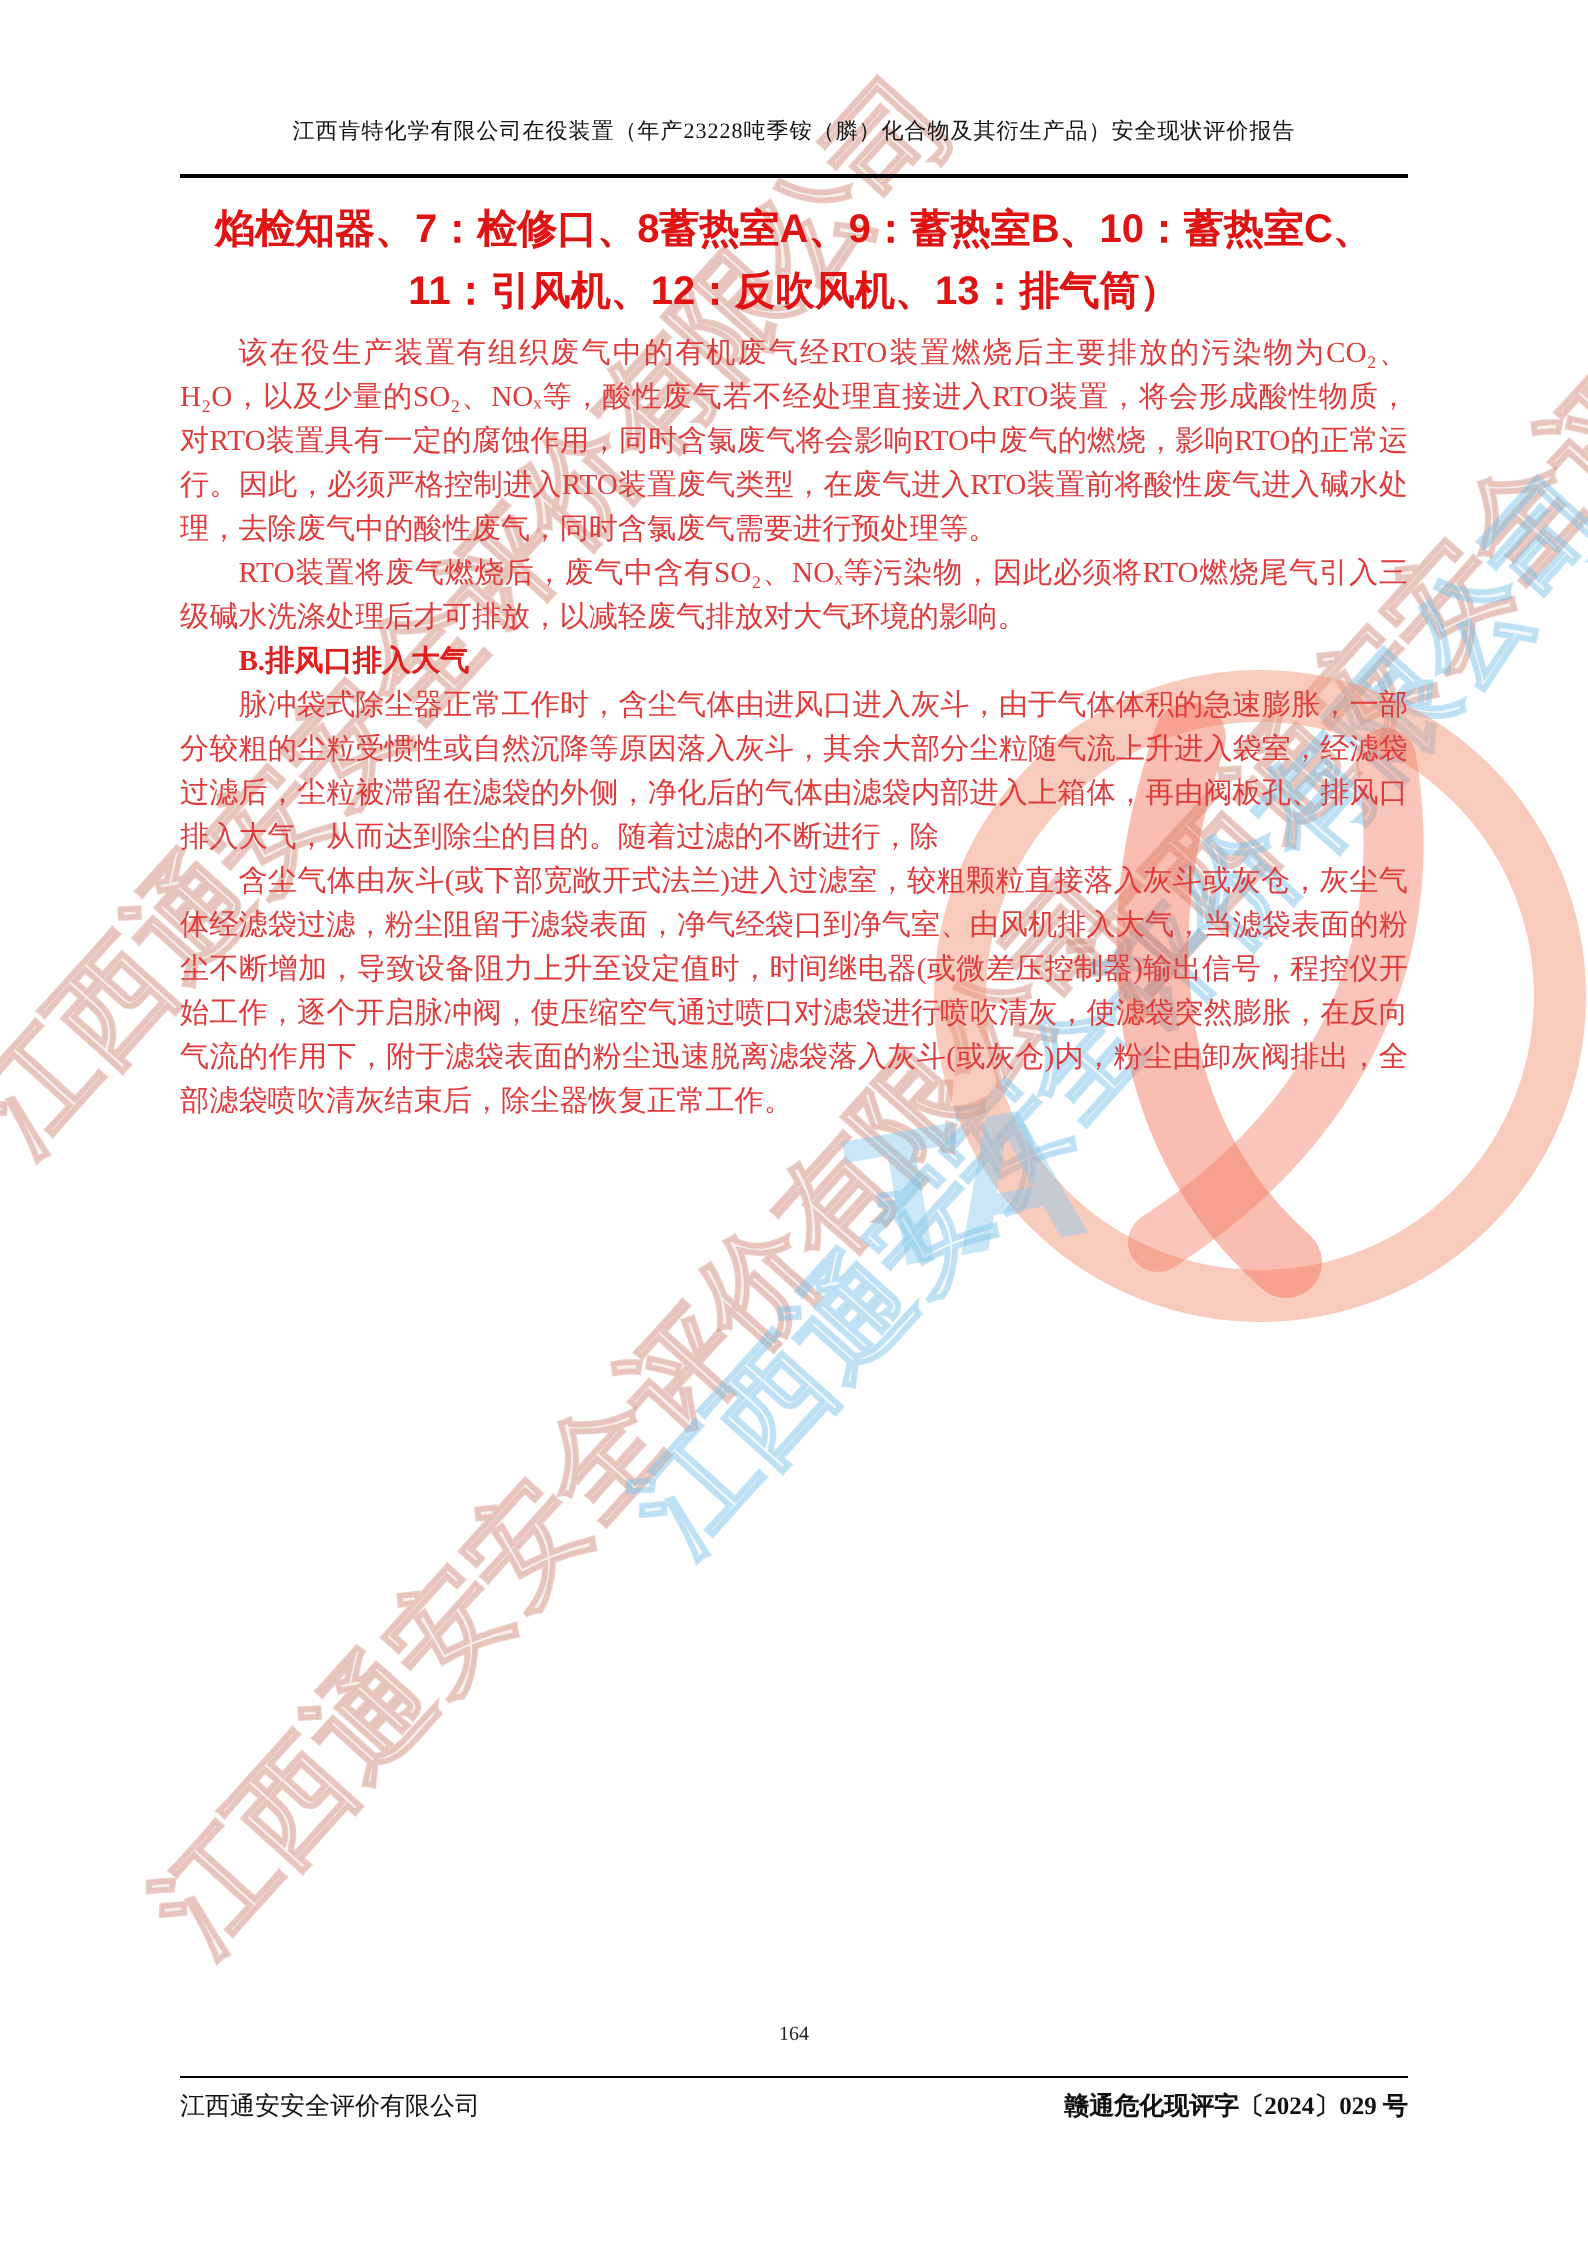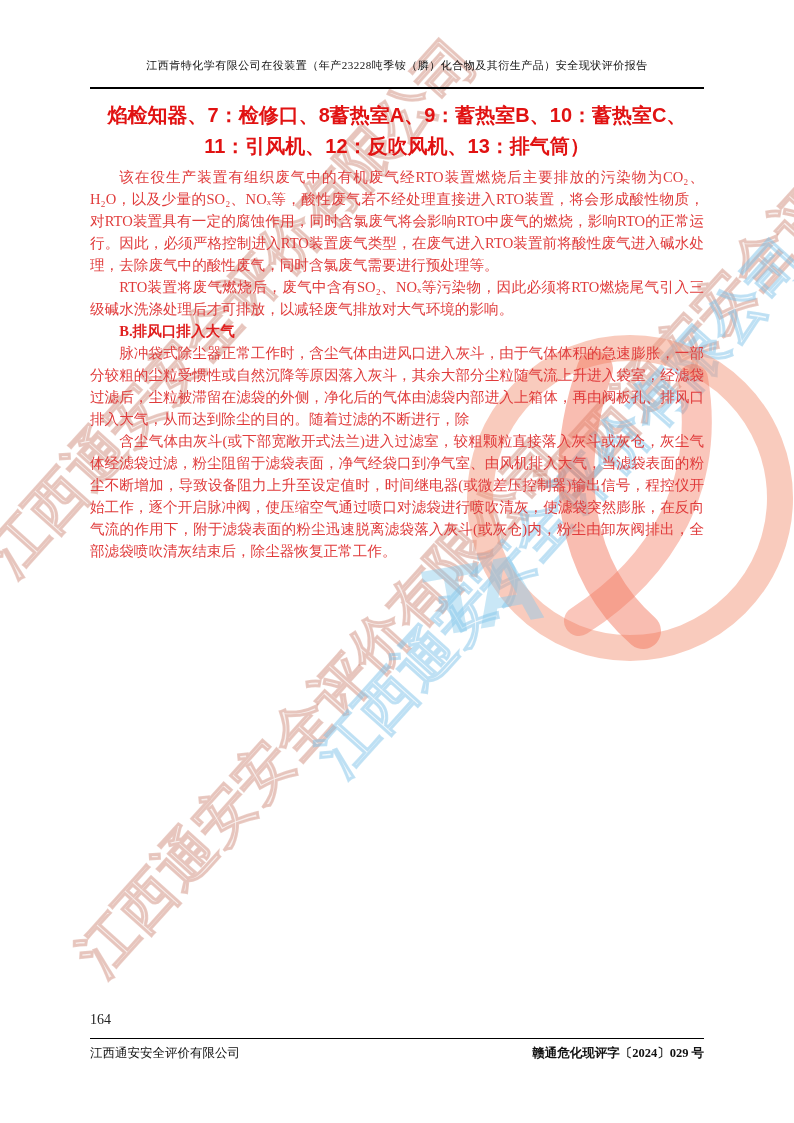--- a/index.html
+++ b/index.html
@@ -68,21 +68,21 @@
   }
   .body-text{
     position:absolute;left:90px;top:166px;width:614px;
     font-size:14.6px;line-height:22px;
     color:#e03b3b;text-align:justify;
   }
   .body-text p{margin:0;text-indent:2em;}
   .body-text p.b{font-weight:bold;color:#e01f1f;}
   .page-number{
     position:absolute;left:90px;top:1012px;width:614px;
-    text-align:left;font-size:14px;color:#222;
+    text-align:center;font-size:10px;color:#222;
   }
   .footer-rule{
     position:absolute;left:90px;top:1038px;width:614px;
     border-top:1.5px solid #000;
   }
   .footer-row{
     position:absolute;left:90px;top:1045px;width:614px;
     font-size:12.5px;color:#111;
     display:flex;justify-content:space-between;
   }

